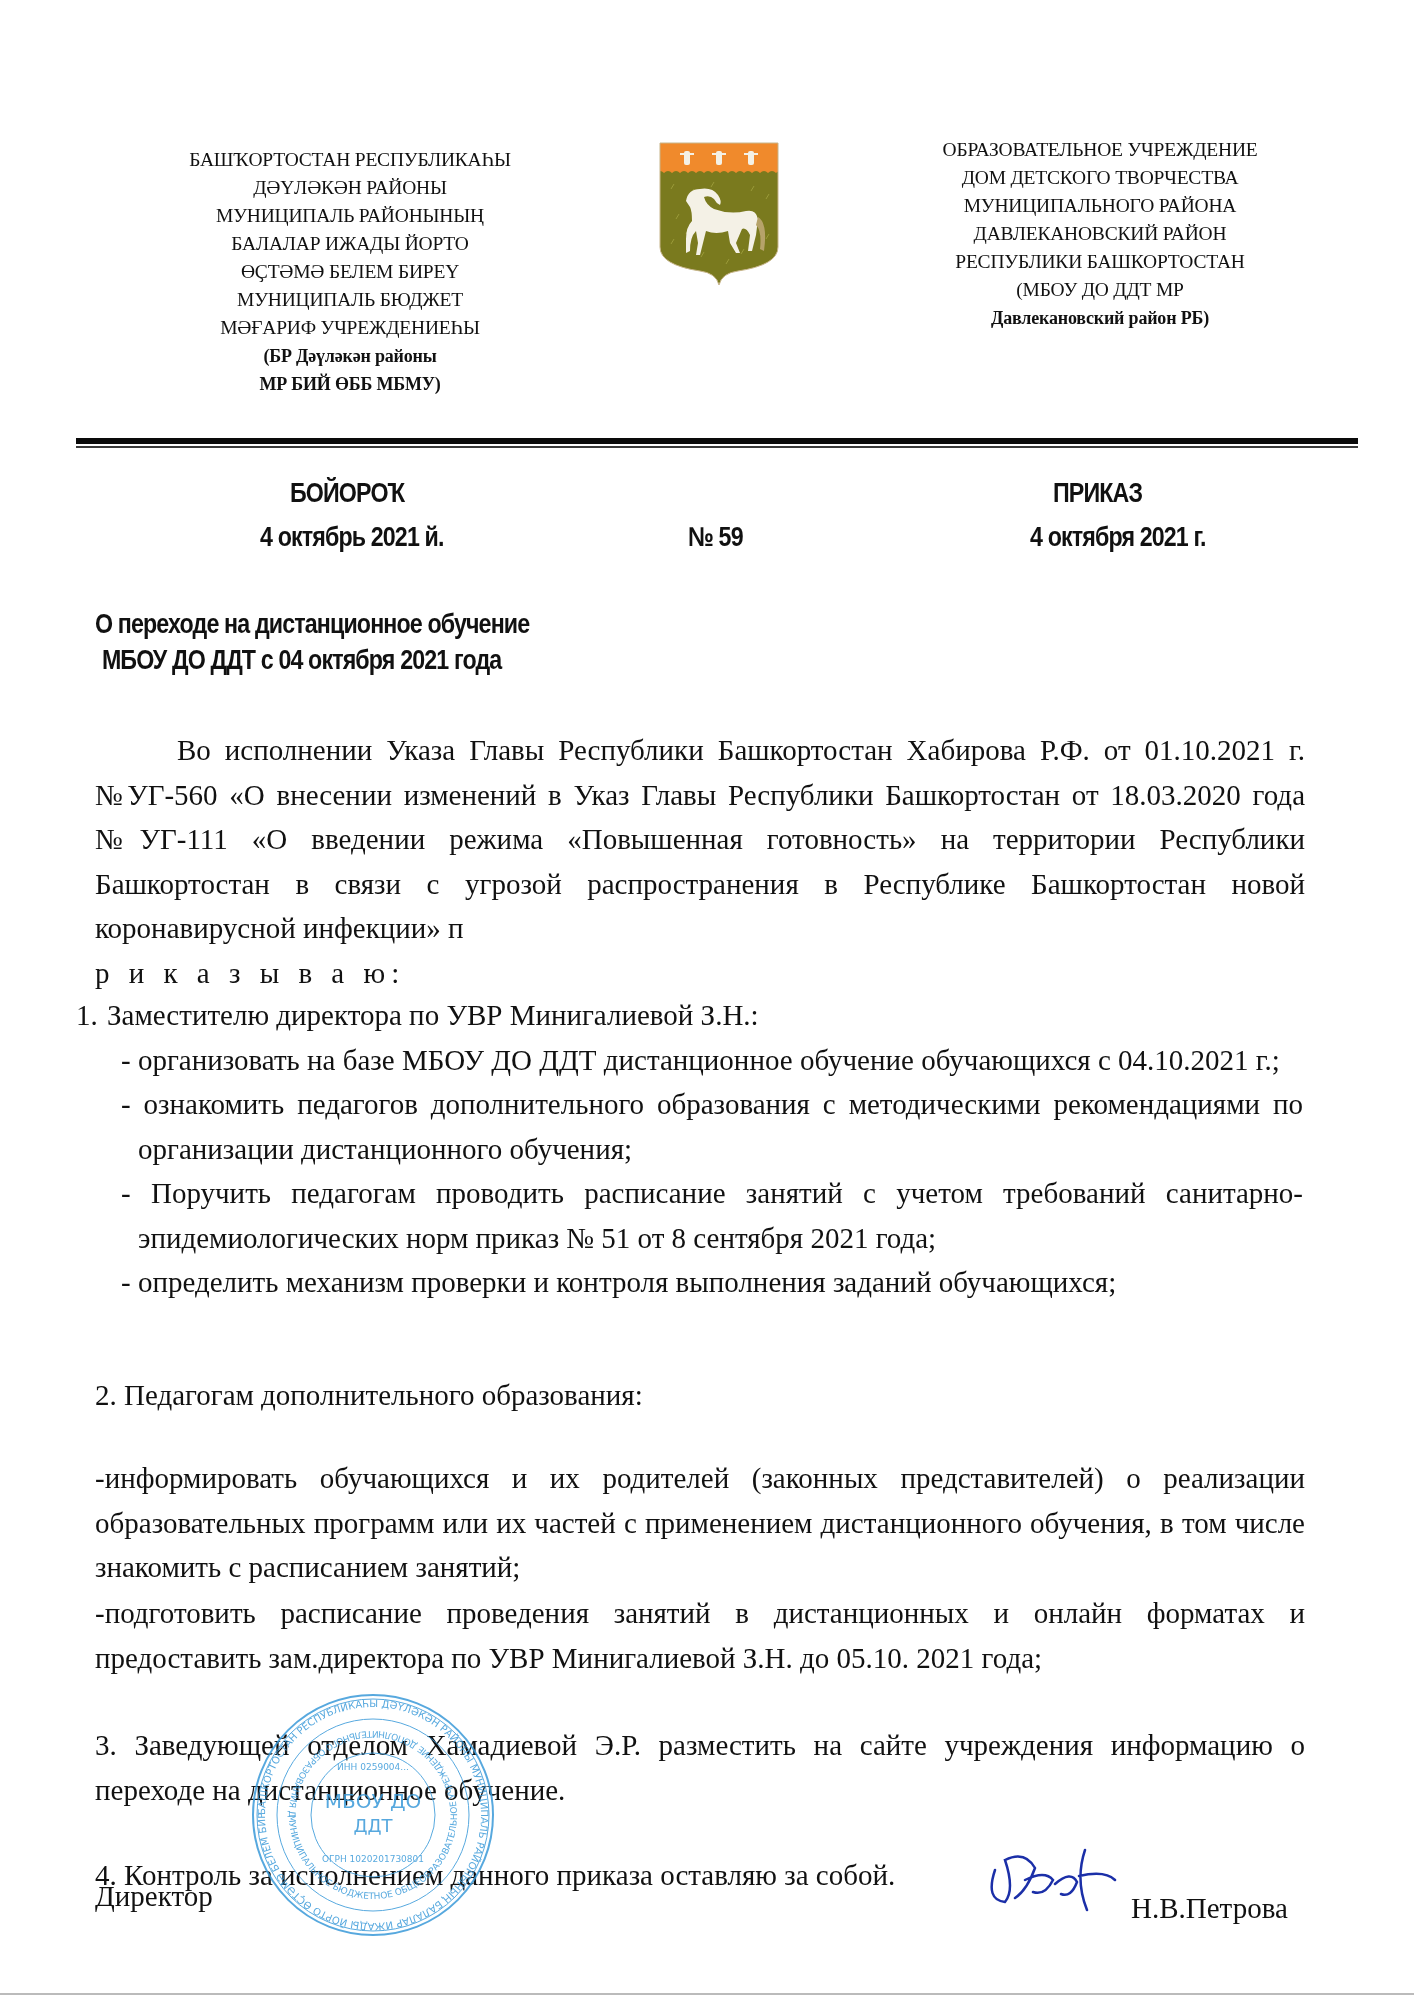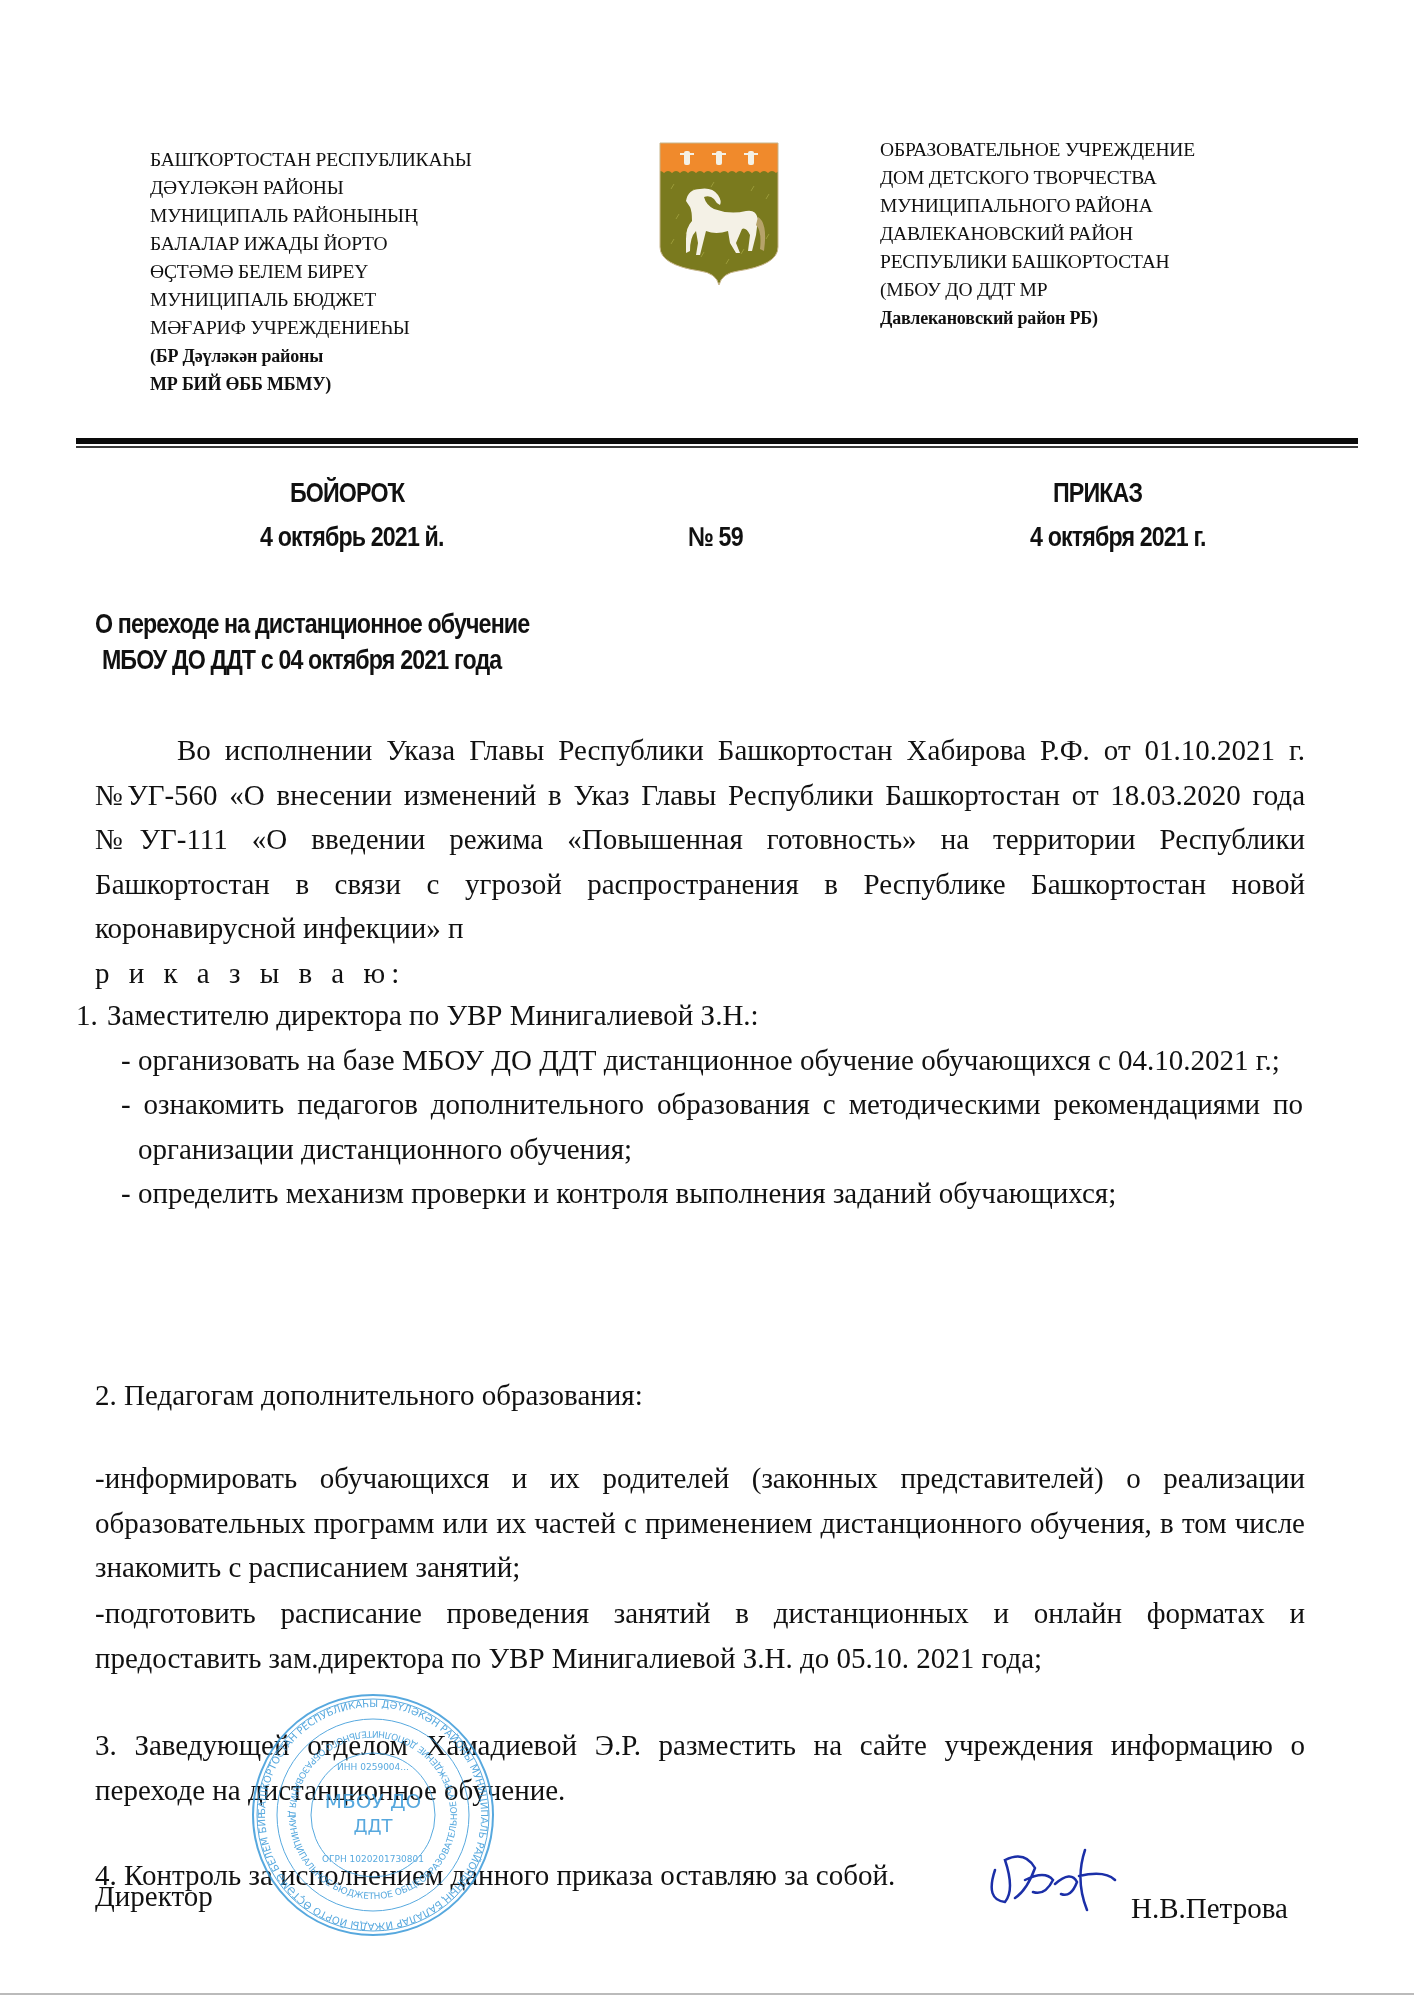--- a/index.html
+++ b/index.html
@@ -1,21 +1,21 @@
 <!DOCTYPE html>
 <html><head>
   <meta charset="utf-8">
   <style>
     html, body { margin: 0; padding: 0; background: #ffffff; }
     body {
       width: 1414px; height: 2000px; position: relative; overflow: hidden;
       font-family: "Liberation Serif", "DejaVu Serif", serif; color: #111;
     }
     .hdr-col {
-      position: absolute; font-size: 19.5px; line-height: 28px;
+      position: absolute; text-align: center; font-size: 19.5px; line-height: 28px;
       letter-spacing: -0.2px;
     }
     .hdr-left { left: 150px; top: 146px; width: 400px; }
     .hdr-right { left: 880px; top: 136px; width: 440px; }
     .hdr-col .small { font-size: 18px; }
     .hdr-col .bold { font-weight: bold; }
     .emblem { position: absolute; left: 656px; top: 139px; width: 126px; height: 146px; }
     .rule-thick { position: absolute; left: 76px; top: 438px; width: 1282px; height: 6px; background: #0a0a0a; }
     .rule-thin { position: absolute; left: 76px; top: 446px; width: 1282px; height: 2px; background: #3a3a3a; }
     .order-title, .order-date, .order-num {
@@ -129,20 +129,21 @@
 <div class="body-text para1">
   <span>Во исполнении Указа Главы Республики Башкортостан Хабирова Р.Ф. от 01.10.2021 г. №УГ-560 «О внесении изменений в Указ Главы Республики Башкортостан от 18.03.2020 года №УГ-111 «О введении режима «Повышенная готовность» на территории Республики Башкортостан в связи  с угрозой распространения в Республике  Башкортостан  новой  коронавирусной инфекции» п</span><br>
   <span class="spaced" style="display:inline-block;margin-left:-82px;">р и к а з ы в а ю:</span>
 </div>
 
 <div class="body-text item1" style="left:76px;width:1227px;">
   <div><span class="lbl">1.</span><span>Заместителю директора по УВР Минигалиевой З.Н.:</span></div>
   <div style="padding-left:45px;">
     <div class="sub-line" style="text-indent:-17px;padding-left:17px;">- организовать на базе МБОУ ДО ДДТ дистанционное обучение обучающихся с 04.10.2021 г.;</div>
     <div class="sub-line" style="text-indent:-17px;padding-left:17px;">-  ознакомить  педагогов  дополнительного  образования  с  методическими рекомендациями по организации дистанционного обучения;</div>
+    <div class="sub-line" style="text-indent:-17px;padding-left:17px;">-  Поручить педагогам проводить  расписание занятий с учетом требований санитарно-эпидемиологических норм приказ № 51 от 8 сентября 2021 года;</div>
     <div class="sub-line last">- определить механизм проверки и контроля выполнения заданий обучающихся;</div>
   </div>
 </div>
 
 <div class="body-text item2">2. Педагогам дополнительного образования:</div>
 <div class="body-text item2-b">-информировать обучающихся и их родителей (законных представителей)  о реализации образовательных программ  или их частей с применением дистанционного обучения, в том числе знакомить с расписанием занятий;</div>
 <div class="body-text item2-c">-подготовить расписание проведения занятий в дистанционных и онлайн форматах и предоставить зам.директора по УВР Минигалиевой З.Н. до 05.10. 2021 года;</div>
 
 <div class="body-text item3">3. Заведующей отделом Хамадиевой Э.Р. разместить на сайте учреждения информацию о переходе на дистанционное обучение.</div>
 

